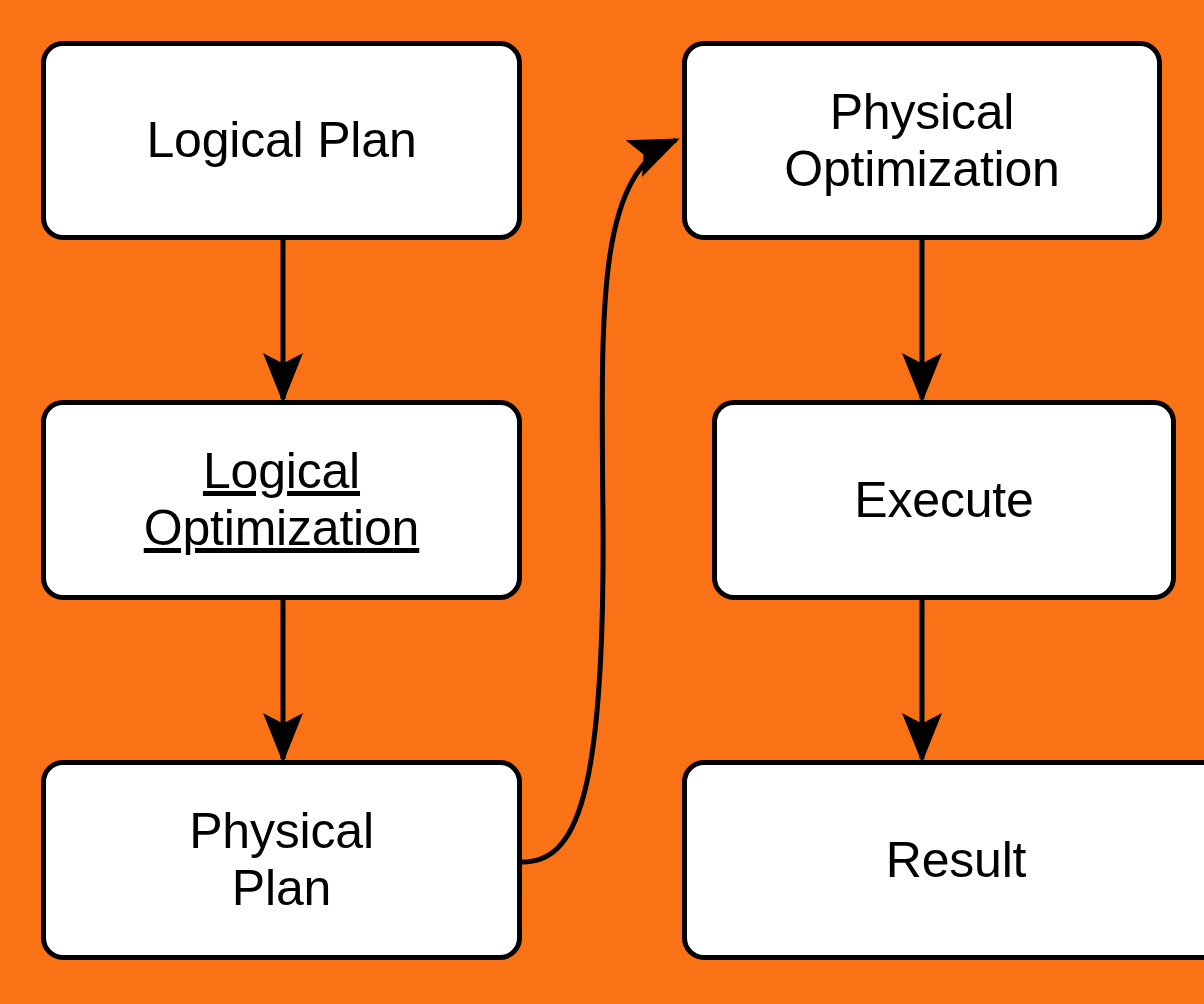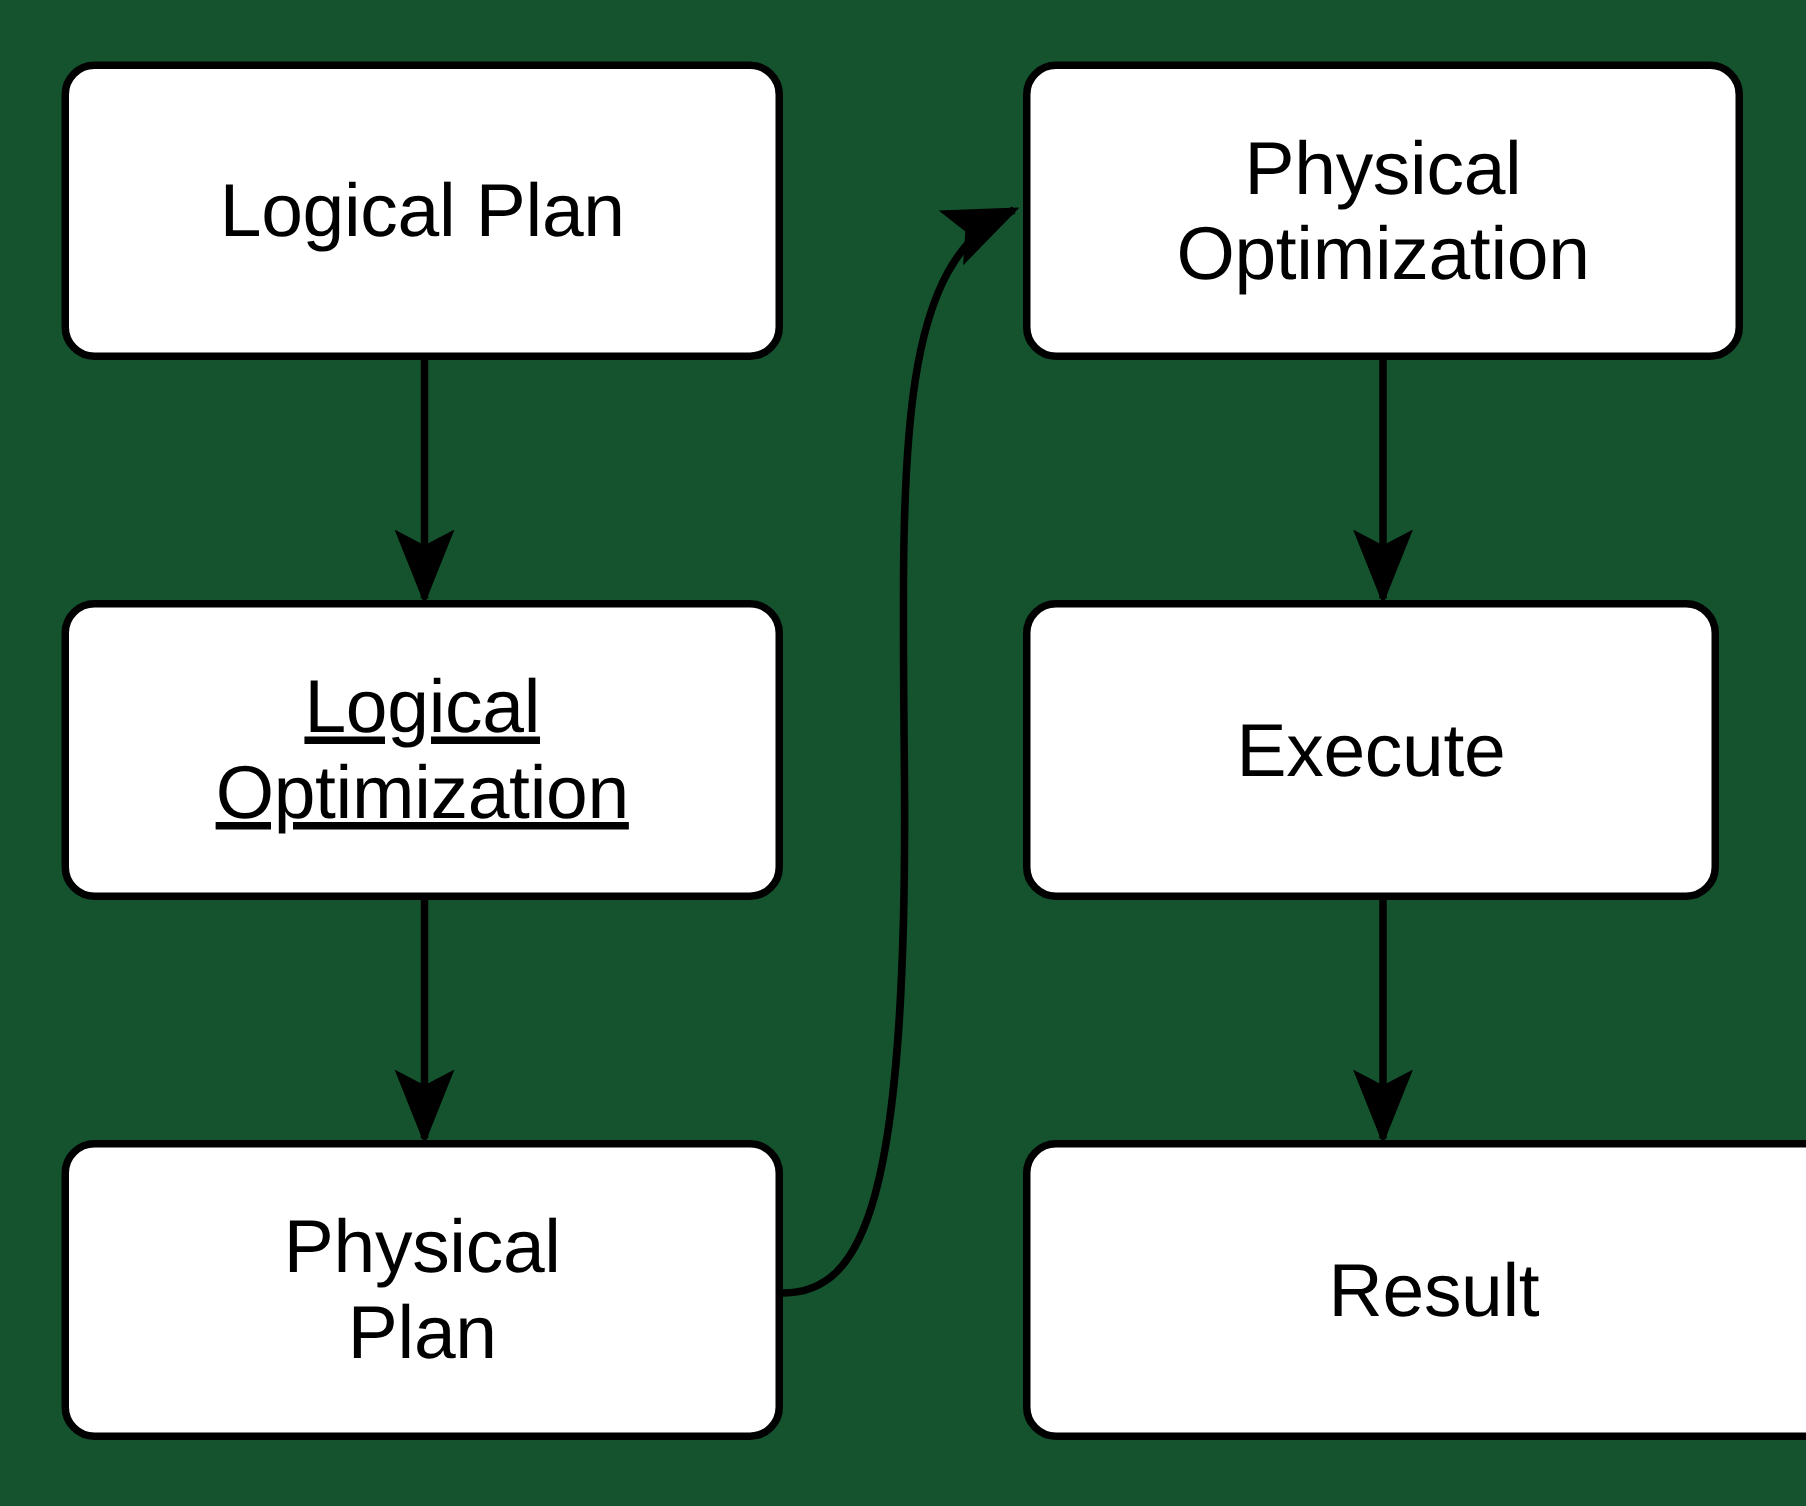--- a/index.html
+++ b/index.html
@@ -10,21 +10,21 @@
   body {
     width: 1204px;
     height: 1004px;
     font-family: "Liberation Sans", sans-serif;
     overflow: hidden;
   }
   #diagram-root {
     position: relative;
     width: 1204px;
     height: 1004px;
-    background: #14532d;
+    background: #f97316;
   }
   #diagram-svg {
     position: absolute;
     top: 0;
     left: 0;
     width: 1204px;
     height: 1004px;
   }
   .node-box {
     position: absolute;
@@ -81,21 +81,21 @@
   <div class="node-box" style="left:41px; top:760px; width:481px; height:200px;">
     <span class="node-label">Physical
 Plan</span>
   </div>
 
   <div class="node-box" style="left:682px; top:41px; width:480px; height:199px;">
     <span class="node-label">Physical
 Optimization</span>
   </div>
 
-  <div class="node-box" style="left:682px; top:400px; width:464px; height:200px;">
+  <div class="node-box" style="left:712px; top:400px; width:464px; height:200px;">
     <span class="node-label">Execute</span>
   </div>
 
   <div class="node-box" style="left:682px; top:760px; width:548px; height:200px;">
     <span class="node-label">Result</span>
   </div>
 
 </div>
 
 </body></html>

